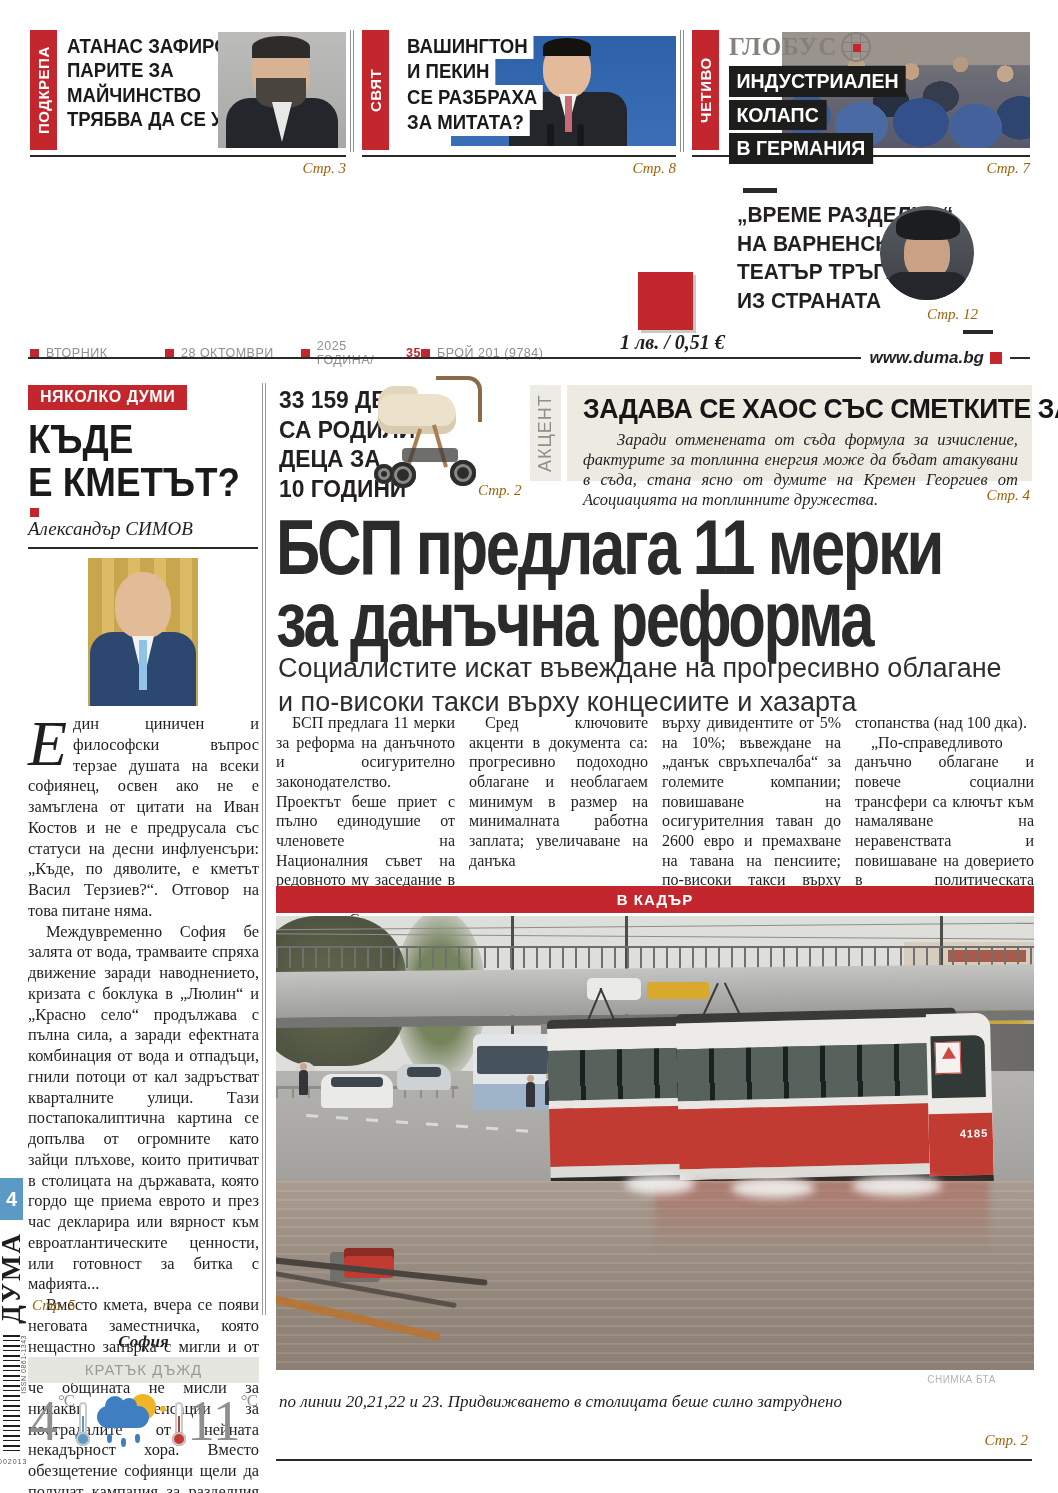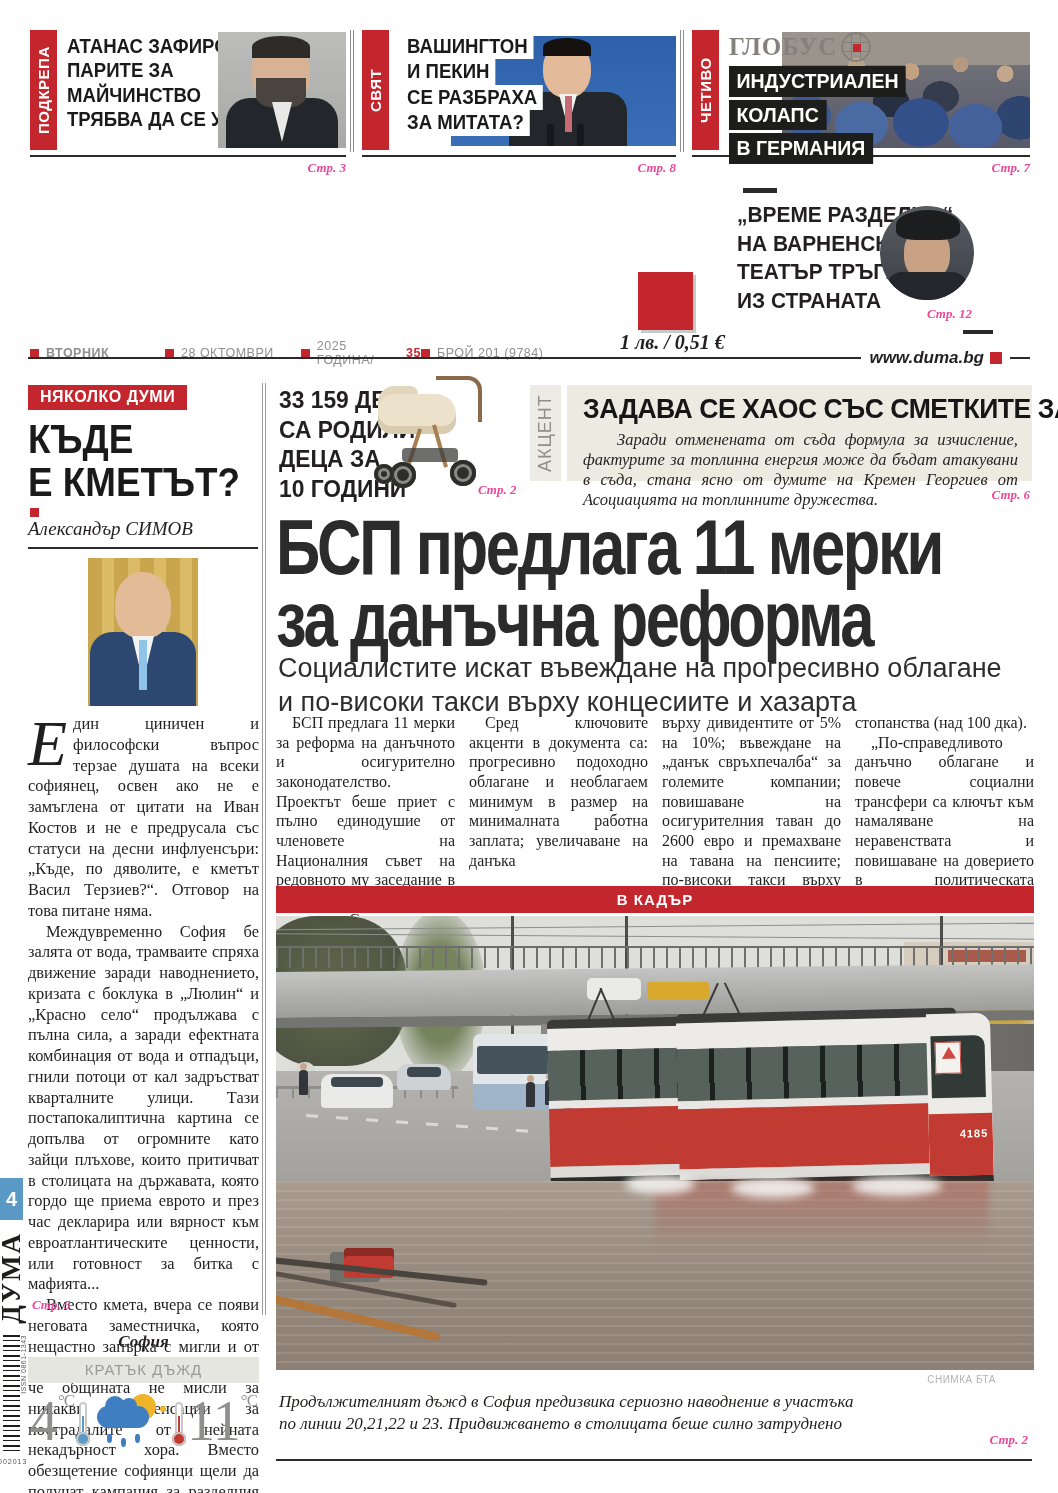--- a/index.html
+++ b/index.html
@@ -2,21 +2,21 @@
 <html lang="bg"><head>
 <meta charset="utf-8">
 <style>
   * { margin:0; padding:0; box-sizing:border-box; }
   html,body { background:#e9e9e9; }
   #page {
     position:relative; width:1058px; height:1493px; margin:0 auto;
     background:#fff; overflow:hidden; color:#231f20;
     font-family:"Liberation Sans", sans-serif;
   }
-  .pref { font-family:"Liberation Serif", serif; font-weight:bold; font-style:italic; font-size:13px; color:#ec4899; }
+  .pref { font-family:"Liberation Serif", serif; font-weight:normal; font-style:italic; font-size:15px; color:#a16207; }
 
   
   .teaser { position:absolute; top:30px; }
   .t-body { position:relative; height:120px; display:flex; }
   .t-label {
     width:27px; background:#c4262e; color:#fff; font-weight:bold; font-size:15px;
     letter-spacing:.5px; display:flex; align-items:center; justify-content:center;
     writing-mode:vertical-rl; transform:rotate(180deg); flex:0 0 27px;
   }
   .t-head { font-weight:bold; font-size:20px; line-height:1.22; color:#1a1a1a;
@@ -322,21 +322,21 @@
         <div class="mc-beret"></div>
         <div class="mc-coat"></div>
     </div>
     <div class="mast-page pref">Стр. 12</div>
     <div class="mdash2"></div>
   </div>
 
   <div class="price">1 лв. / 0,51 €</div>
 
   <div class="dateline">
-    <div class="dl-item" style="width:135px;font-weight:bold;">
+    <div class="dl-item" style="width:135px;">
         <span class="dl-sq"></span>
         <span>ВТОРНИК</span>
       </div>
     <div class="dl-item" style="width:136px;">
         <span class="dl-sq"></span>
         <span>28 ОКТОМВРИ</span>
       </div>
     <div class="dl-item" style="width:120px;">
         <span class="dl-sq"></span>
         <span>2025 ГОДИНА/</span>
@@ -425,21 +425,21 @@
       <div class="st-wheel" style="left:78px; top:84px;"></div>
     <div class="st-wheel" style="left:2px; top:88px; width:20px; height:20px;"></div>
   </div>
   <div class="births-page pref">Стр. 2</div>
 
   <div class="accent-label">АКЦЕНТ</div>
   <div class="accent-box">
     <div class="accent-title">ЗАДАВА СЕ ХАОС СЪС СМЕТКИТЕ ЗА ПАРНО</div>
     <div class="accent-text"><span class="ind"></span><span>Заради отменената от съда формула за изчисление, фактурите за топлинна енергия може да бъдат атакувани в съда, стана ясно от думите на Кремен Георгиев от Асоциацията на топлинните дружества.</span></div>
   </div>
-  <div class="accent-page pref">Стр. 6</div>
+  <div class="accent-page pref">Стр. 4</div>
 
   <div class="lead-head">
       <div><span>БСП предлага 11 мерки</span></div>
       <div><span>за данъчна реформа</span></div>
     </div>
   <div class="lead-sub">Социалистите искат въвеждане на прогресивно облагане и по-високи такси върху концесиите и хазарта</div>
   <div class="lead-cols">
     <div class="lead-col">
         <p>БСП предлага 11 мерки за реформа на данъчното и осигурително законодателство. Проектът беше приет с пълно единодушие от членовете на Националния съвет на редовното му заседание в неделя. Документът под наслов „Справедливост, държавност, развитие“ е израбо-</p>
       </div>
@@ -530,19 +530,18 @@
     <div class="ph ph-splash" style="left:60%; top:262px; width:84px;"></div>
     <div class="ph ph-splash" style="left:76%; top:260px; width:90px;"></div>
     <div class="ph ph-pump"></div>
     <div class="ph ph-hose" style="left:-2%; top:352px; width:30%; height:6px; transform:rotate(6deg);"></div>
     <div class="ph ph-hose" style="left:-2%; top:370px; width:26%; height:5px; transform:rotate(10deg); background:#5a524a;"></div>
     <div class="ph ph-pipe"></div>
   </div>
 
   <div class="ph-credit">СНИМКА БТА</div>
   <div class="caption">
-      <div><span>Продължителният дъжд в София предизвика сериозно наводнение в участъка</span></div>
       <div><span>по линии 20,21,22 и 23. Придвижването в столицата беше силно затруднено</span></div>
     </div>
   <div class="cap-page pref">Стр. 2</div>
   <div class="bottom-rule"></div>
 
 </div>
 
 </body></html>

